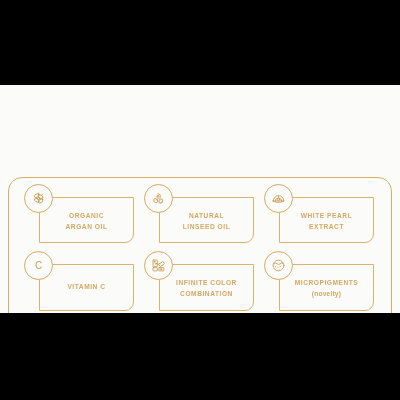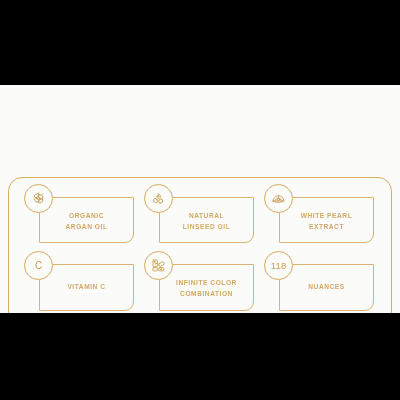--- a/index.html
+++ b/index.html
@@ -243,30 +243,20 @@
             <rect x="4.2" y="15" width="6.2" height="4.6" rx="0.8"></rect>
             <rect x="12" y="10.2" width="7.6" height="4.2" rx="0.8" transform="rotate(-32 12 10.2)"></rect>
             <rect x="12.4" y="15" width="7.2" height="4.6" rx="0.8"></rect>
             <circle cx="6.3" cy="6.6" r="0.8"></circle>
             <circle cx="8.3" cy="9.4" r="0.8"></circle>
             <circle cx="15.6" cy="17.3" r="0.9"></circle>
           </svg>
         </div>
       </div>
 
-      <div class="cell">
-        <div class="card">
-          <div class="card-text">
-            <span>NUANCES</span>
-          </div>
-        </div>
-        <div class="badge">
-          <span class="badge-num">118</span>
-        </div>
-      </div>
 
       <div class="cell">
         <div class="card">
           <div class="card-text">
             <span>MICROPIGMENTS</span>
             <span class="sub">(novelty)</span>
           </div>
         </div>
         <div class="badge">
           <svg width="17" height="17" viewBox="0 0 24 24" fill="none" stroke="#c99c4f" stroke-width="1.25" stroke-linecap="round" stroke-linejoin="round">

